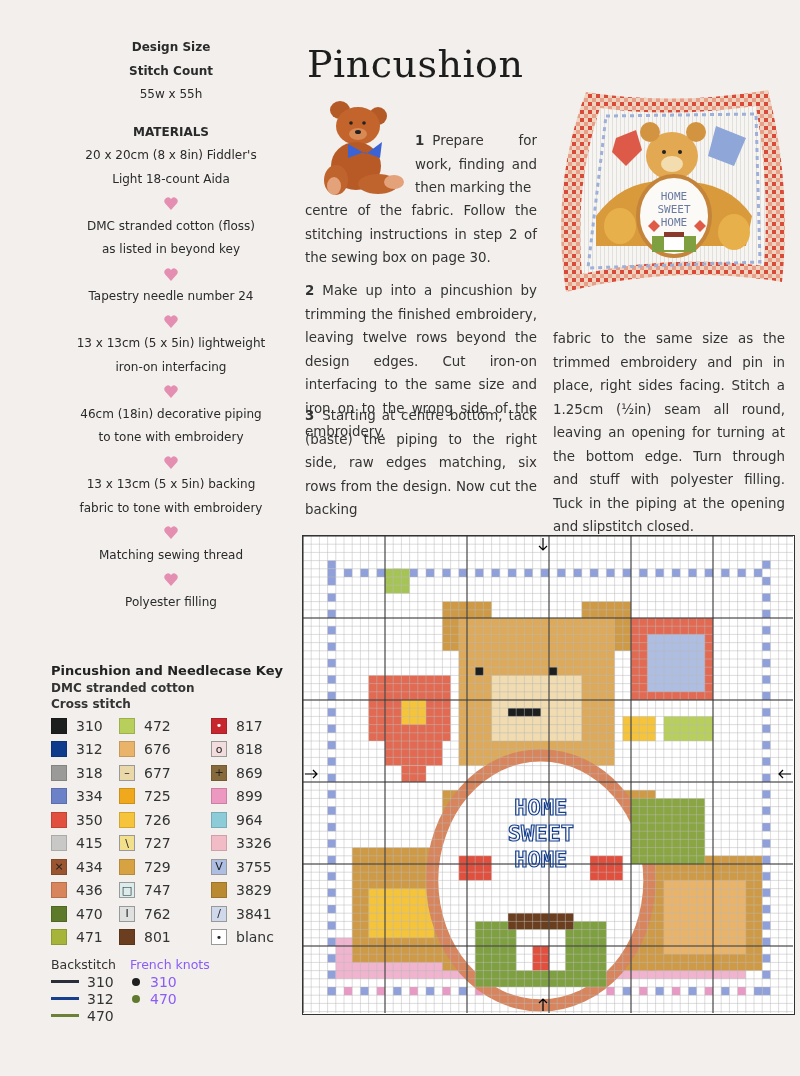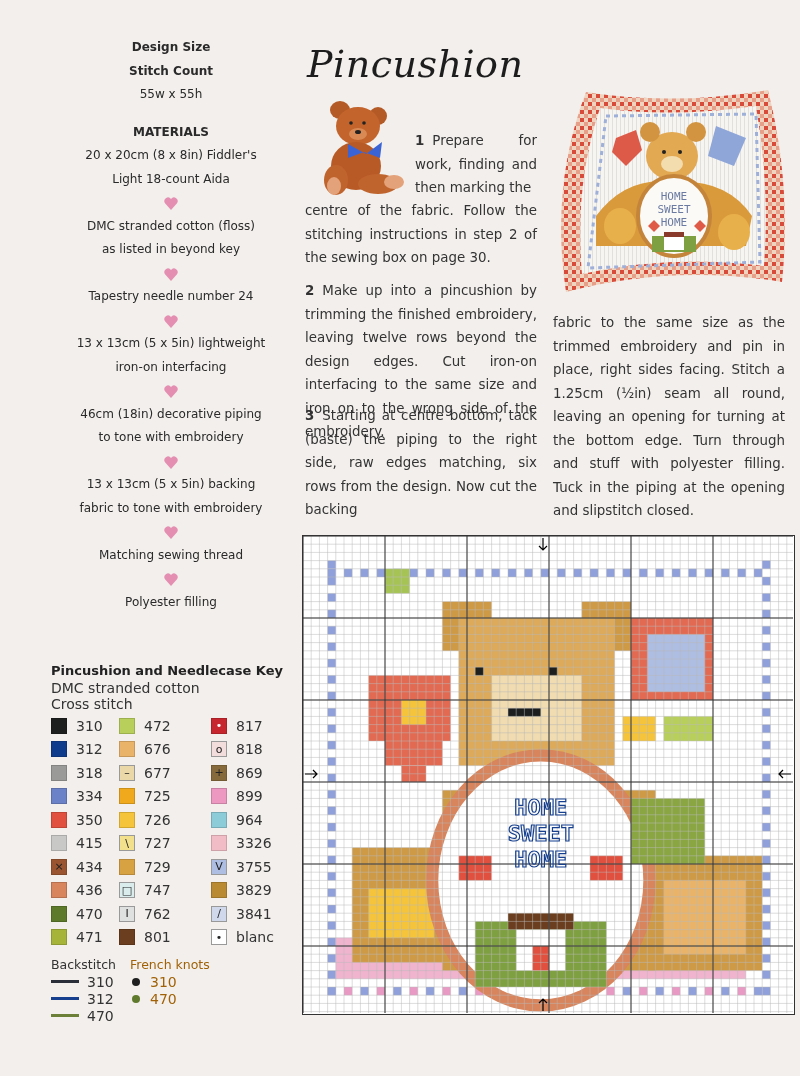--- a/index.html
+++ b/index.html
@@ -15,51 +15,51 @@
     text-align:center; font-size:12px; line-height:23.5px;
   }
   .leftcol .hd { font-weight:bold; }
   .leftcol .gap { height:14px; }
   .heart {
     display:block; margin:0 auto; width:14px; height:14px; position:relative;
   }
   .heart svg { display:block; }
   .title {
     position:absolute; left:307px; top:42px;
-    font-family:"DejaVu Serif", serif; font-style:italic;
+    font-family:"DejaVu Serif", serif; 
     font-size:38px; color:#1d1d1d; letter-spacing:0.5px;
   }
   .bear-illus { position:absolute; left:318px; top:96px; width:90px; height:102px; }
   .step {
     position:absolute; font-size:13.4px; line-height:23.5px; text-align:justify;
     color:#333;
   }
   .step b { font-weight:bold; margin-right:8px; }
   .s1a { left:415px; top:129px; width:122px; }
   .s1b { left:305px; top:199px; width:232px; }
   .s2 { left:305px; top:279px; width:232px; }
   .s3 { left:305px; top:404px; width:232px; }
-  .s3b { left:553px; top:311px; width:232px; }
+  .s3b { left:553px; top:327px; width:232px; }
   .photo { position:absolute; left:556px; top:86px; width:232px; height:210px; }
   .key { position:absolute; left:51px; top:662px; width:250px; font-size:12.5px; }
   .key .ktitle { font-weight:bold; font-size:13px; line-height:18px; color:#222; }
-  .key .ksub { font-size:14px; line-height:16px; color:#333; }
+  .key .ksub { font-size:12px; line-height:16px; color:#333;font-weight:bold; }
   .kgrid { position:relative; margin-top:2px; height:240px; }
   .kcol { position:absolute; top:0; width:90px; }
   .kitem { height:23.5px; display:flex; align-items:center; font-size:14px; color:#333; }
   .sw {
     width:16px; height:16px; margin-right:9px; flex-shrink:0;
     display:flex; align-items:center; justify-content:center;
     font-size:11px; line-height:1; color:#222; box-sizing:border-box;
   }
   .bs { position:absolute; left:51px; top:957px; font-size:12.5px; color:#333; }
   .bs-title { line-height:16px; }
   .bs-row { display:flex; align-items:center; height:17px; font-size:14px; }
   .bs-line { width:28px; height:3px; margin-right:8px; }
-  .fk { position:absolute; left:130px; top:957px; font-size:12.5px; color:#a16207; }
+  .fk { position:absolute; left:130px; top:957px; font-size:12.5px; color:#8b5cf6; }
   .fk-row { display:flex; align-items:center; height:17px; font-size:14px; }
   .fk-dot { width:8px; height:8px; border-radius:50%; margin:0 10px 0 2px; }
   .chart {
     position:absolute; left:302px; top:535px; width:493px; height:480px;
     background:#fff; border:1.5px solid #333; box-sizing:border-box;
   }
   .chart svg { display:block; }
 </style>
 </head>
 <body>

